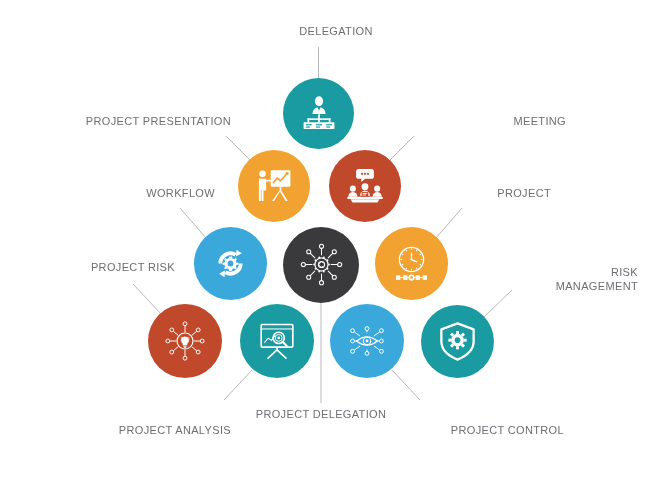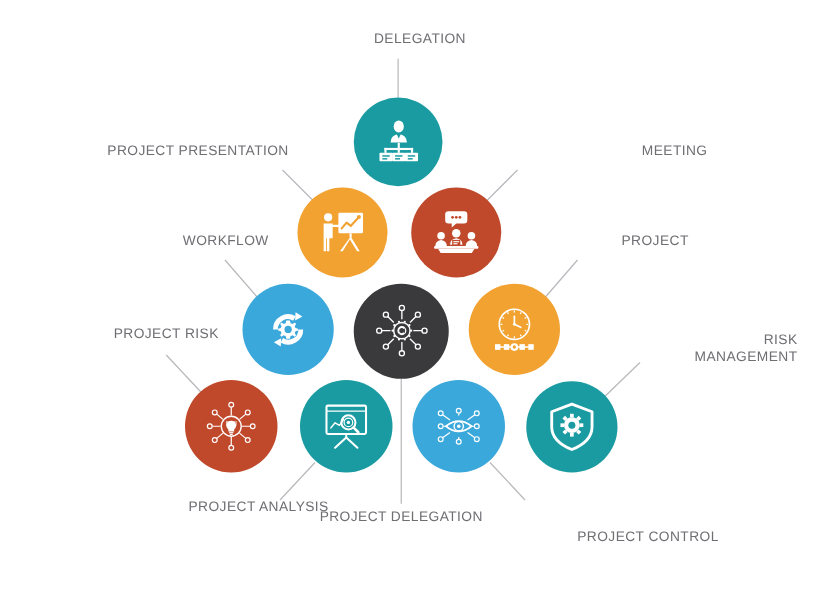--- a/index.html
+++ b/index.html
@@ -316,19 +316,19 @@
       </div>
     </div>
   <div id="label-layer">
       <div class="label center" style="left: 281px; top: 25px; width: 110px; color: rgb(110, 110, 115);">DELEGATION</div>
       <div class="label left" style="left: 71px; top: 115px; width: 160px; color: rgb(110, 110, 115);">PROJECT PRESENTATION</div>
       <div class="label left" style="left: 424px; top: 115px; width: 100px; color: rgb(110, 110, 115); margin-left: 42px;">MEETING</div>
       <div class="label left" style="left: 105px; top: 187px; width: 110px; color: rgb(110, 110, 115);">WORKFLOW</div>
       <div class="label center" style="left: 241px; top: 408px; width: 160px; color: rgb(110, 110, 115);">PROJECT DELEGATION</div>
       <div class="label left" style="left: 461px; top: 187px; width: 90px; color: rgb(110, 110, 115);">PROJECT</div>
       <div class="label left" style="left: 55px; top: 261px; width: 120px; color: rgb(110, 110, 115);">PROJECT RISK</div>
-      <div class="label left" style="left: 91px; top: 400px; width: 140px; color: rgb(110, 110, 115); margin-left: 32px;">PROJECT ANALYSIS</div>
-      <div class="label left" style="left: 424px; top: 424px; width: 140px; color: rgb(110, 110, 115); margin-left: 11px;">PROJECT CONTROL</div>
+      <div class="label left" style="left: 91px; top: 424px; width: 140px; color: rgb(110, 110, 115);">PROJECT ANALYSIS</div>
+      <div class="label left" style="left: 424px; top: 424px; width: 140px; color: rgb(110, 110, 115);">PROJECT CONTROL</div>
       <div class="label left" style="left: 518px; top: 266px; width: 120px; color: rgb(110, 110, 115);">RISK
 MANAGEMENT</div>
     </div>
 
 </div>
 
 </body></html>

